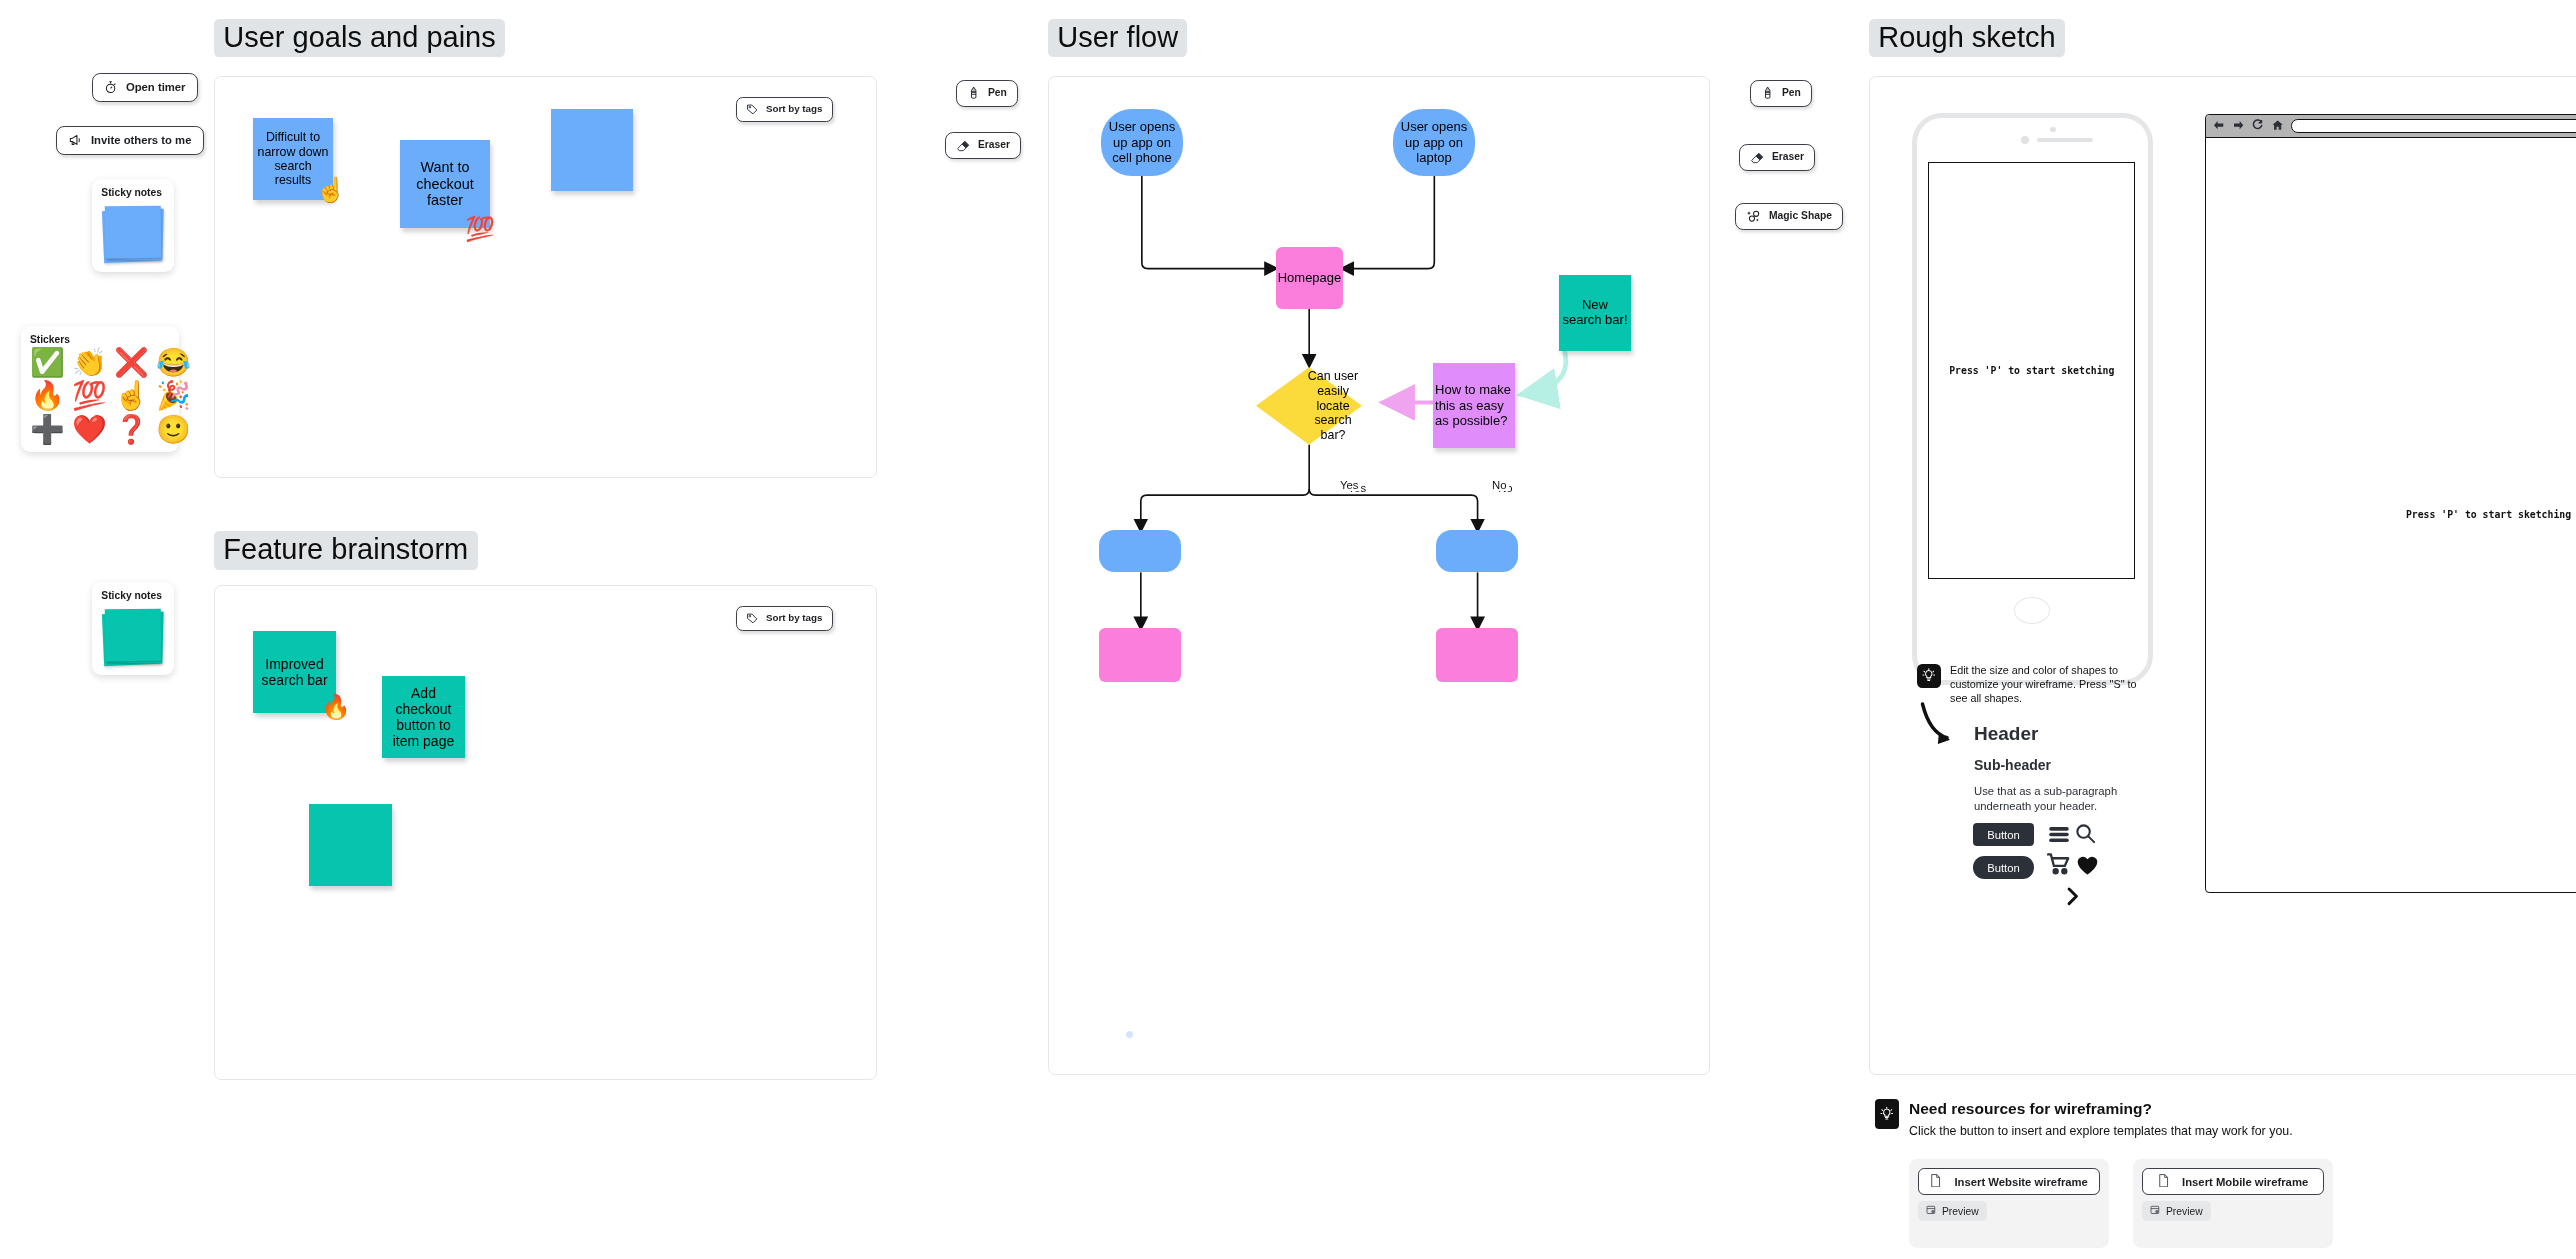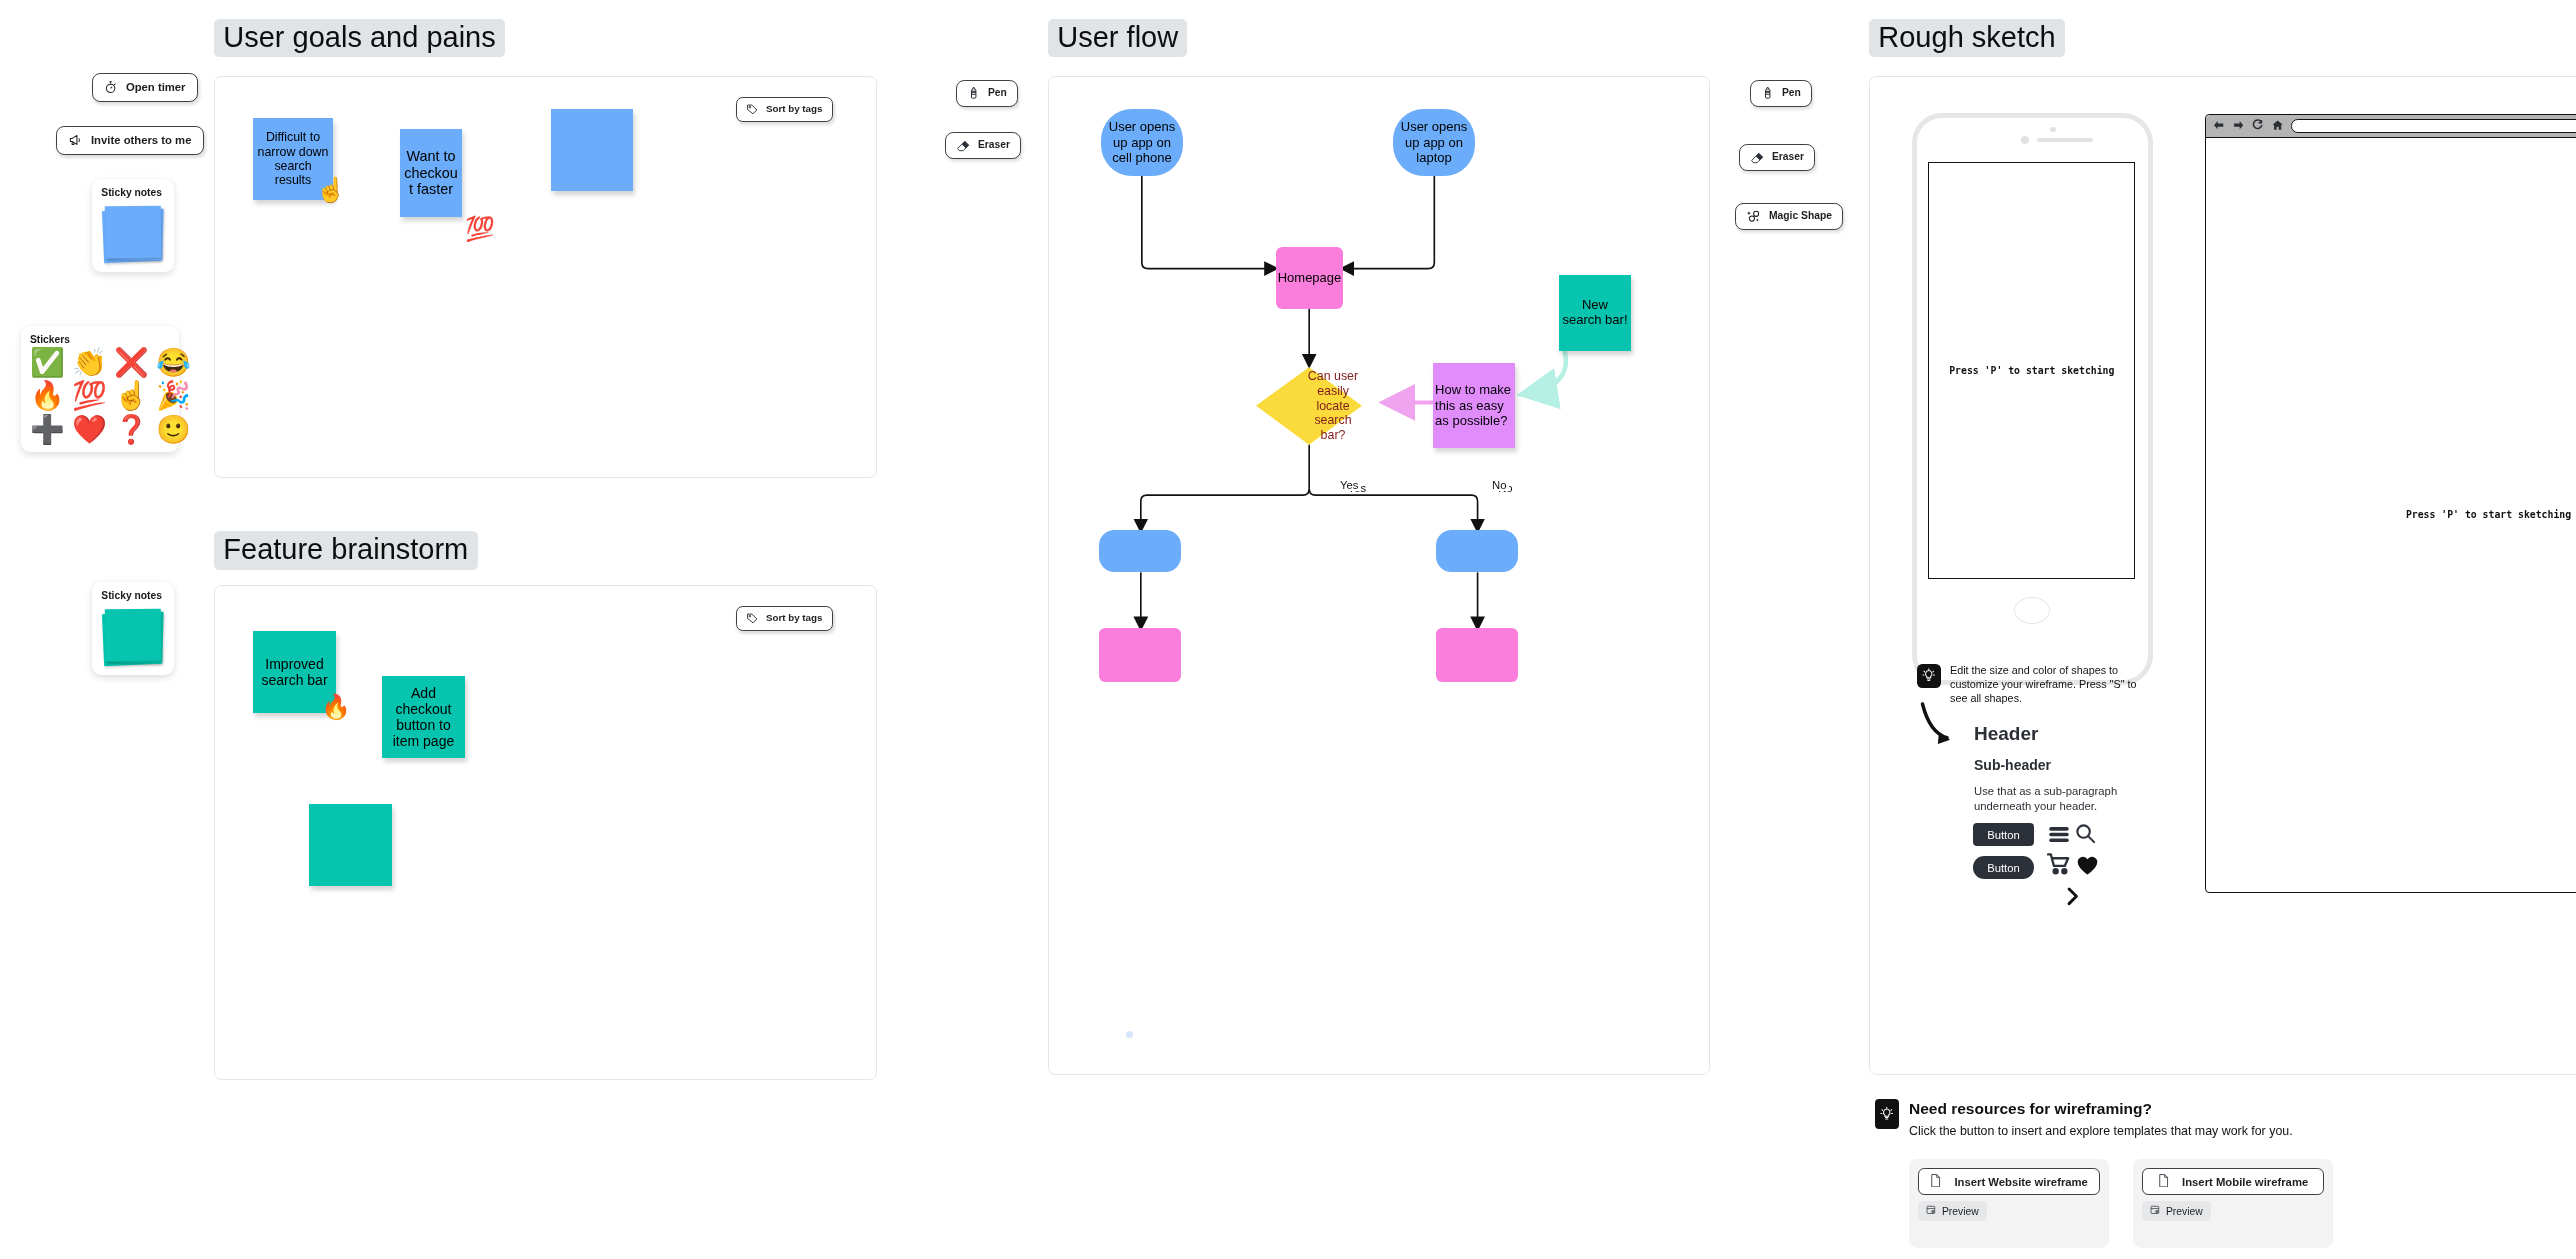--- a/index.html
+++ b/index.html
@@ -103,21 +103,21 @@
     display: flex; align-items: center; justify-content: center;
     text-align: center;
     color: #000; line-height: 1.2;
     cursor: pointer;
   }
   .flow-pill { background:#6BADFB; border-radius: 31px; font-size: 13px; padding: 3.1px 5.2px; }
   .flow-rect { background:#FC7EDC; border-radius: 6.2px; font-size: 13px; }
   .flow-diamond-wrap { position:absolute; }
   .flow-diamond-txt {
     position:absolute; inset:0; display:flex; align-items:center; justify-content:center;
-    text-align:center; font-size: 12.4px; line-height:1.2; color:#7f1d1d;margin-left:48px;
+    text-align:center; font-size: 12.4px; line-height:1.2; color:#000000;margin-left:48px;
   }
   .note-purple {
     position:absolute; background:#E08CFB; box-shadow: 2.1px 3.6px 4.6px rgba(0,0,0,.17);
     display:flex; align-items:center; justify-content:center; text-align:left;
     font-size: 13px; line-height:1.2; color:#000; padding:2.1px; cursor:pointer;
   }
 
   
   .phone {
     position: absolute;
@@ -256,21 +256,21 @@
           <path d="M3 12.5V4h8.5L21 13.5 13.5 21 3 12.5z"></path>
             <circle cx="7.5" cy="8" r="1.6"></circle>
         </svg>
       </span>
       <span class="lbl">Sort by tags</span>
     </div>
 
     <div class="note blue" style="left:38px; top:41px; width:80px; height:82px; font-size:12.4px;">Difficult to narrow down search results</div>
     <span class="emoji-stamp" style="left:101px; top:101px;">☝️</span>
 
-    <div class="note blue" style="left:185px; top:52px; width:62px; height:88px; font-size:14.4px;">Want to checkout faster</div>
+    <div class="note blue" style="left:185px; top:63px; width:90px; height:88px; font-size:14.4px;">Want to checkout faster</div>
     <span class="emoji-stamp" style="left:250px; top:140px;">💯</span>
 
     <div class="note blue" style="left:336px; top:32px; width:82px; height:82px;"></div>
   </div>
 
   <div class="frame-title" style="left:214px; top:531px;">Feature brainstorm</div>
   <div class="frame" style="left:214px; top:585px; width:663px; height:495px;">
 
     <div class="toolbtn" style="left:521px; top:19.6px; height:25px; font-size:9.8px; border-width:0.8px; padding:0 9.3px; border-radius:6.7px;">
       <span>

